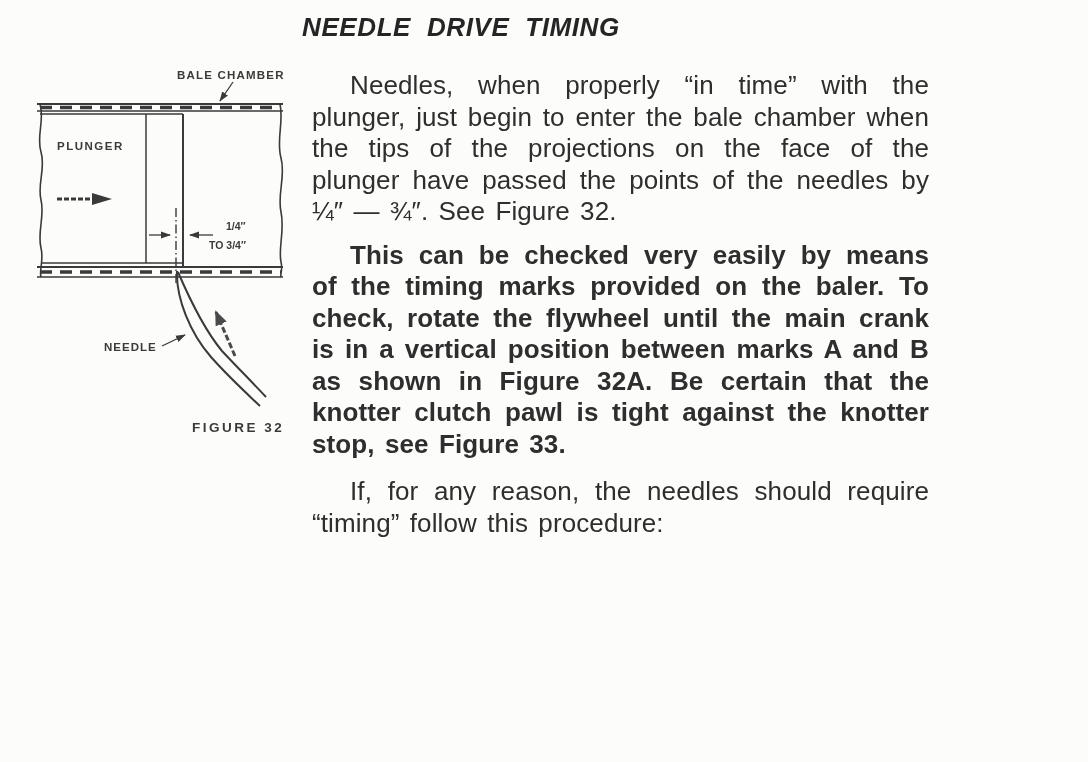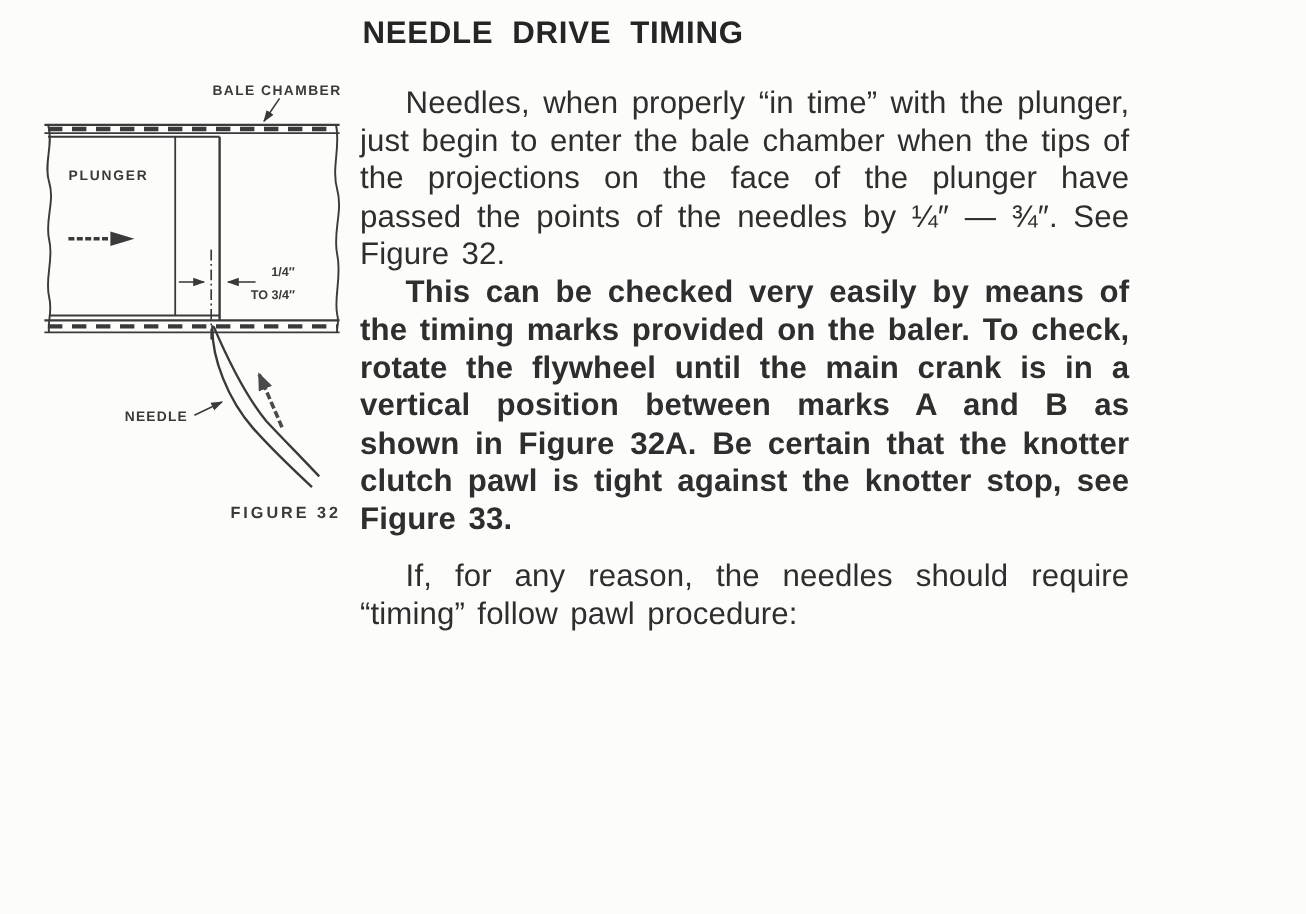--- a/index.html
+++ b/index.html
@@ -25,23 +25,24 @@
     color: #2e2e2e;
   }
   .title {
     margin: 0 0 0 2px;
     font-size: 26px;
     line-height: 30px;
     font-weight: bold;
     letter-spacing: 0.6px;
     word-spacing: 8px;
     color: #252525;
+    font-style: italic;
   }
   .para {
-    margin: 0;
+    margin: 12px;
     font-size: 26px;
     line-height: 31.5px;
     text-align: justify;
     text-indent: 38px;
     word-spacing: 3px;
     letter-spacing: 0.1px;
     color: #2e2e2e;
     -webkit-hyphens: manual;
     hyphens: manual;
   }
@@ -133,16 +134,16 @@
       <line x1="162" y1="296" x2="185" y2="285" stroke="#3a3a3a" stroke-width="1.3" marker-end="url(#ah)"></line>
 
       <text class="fig-label" x="192" y="382" font-size="13.5" letter-spacing="2.5">FIGURE 32</text>
     </svg>
   </div>
 
   <div class="text-col">
     <h1 class="title">NEEDLE DRIVE TIMING</h1>
     <p class="para p1">Needles, when properly “in time” with the plunger, just begin to enter the bale chamber when the tips of the projections on the face of the plunger have passed the points of the needles by ¼″ — ¾″. See Figure 32.</p>
     <p class="para p2">This can be checked very easily by means of the timing marks provided on the baler. To check, rotate the flywheel until the main crank is in a vertical position between marks A and B as shown in Figure 32A. Be certain that the knotter clutch pawl is tight against the knotter stop, see Figure 33.</p>
-    <p class="para p4">If, for any reason, the needles should re­quire “timing” follow pawl procedure:</p>
+    <p class="para p4">If, for any reason, the needles should re­quire “timing” follow this procedure:</p>
   </div>
 
 </div>
 
 </body></html>

